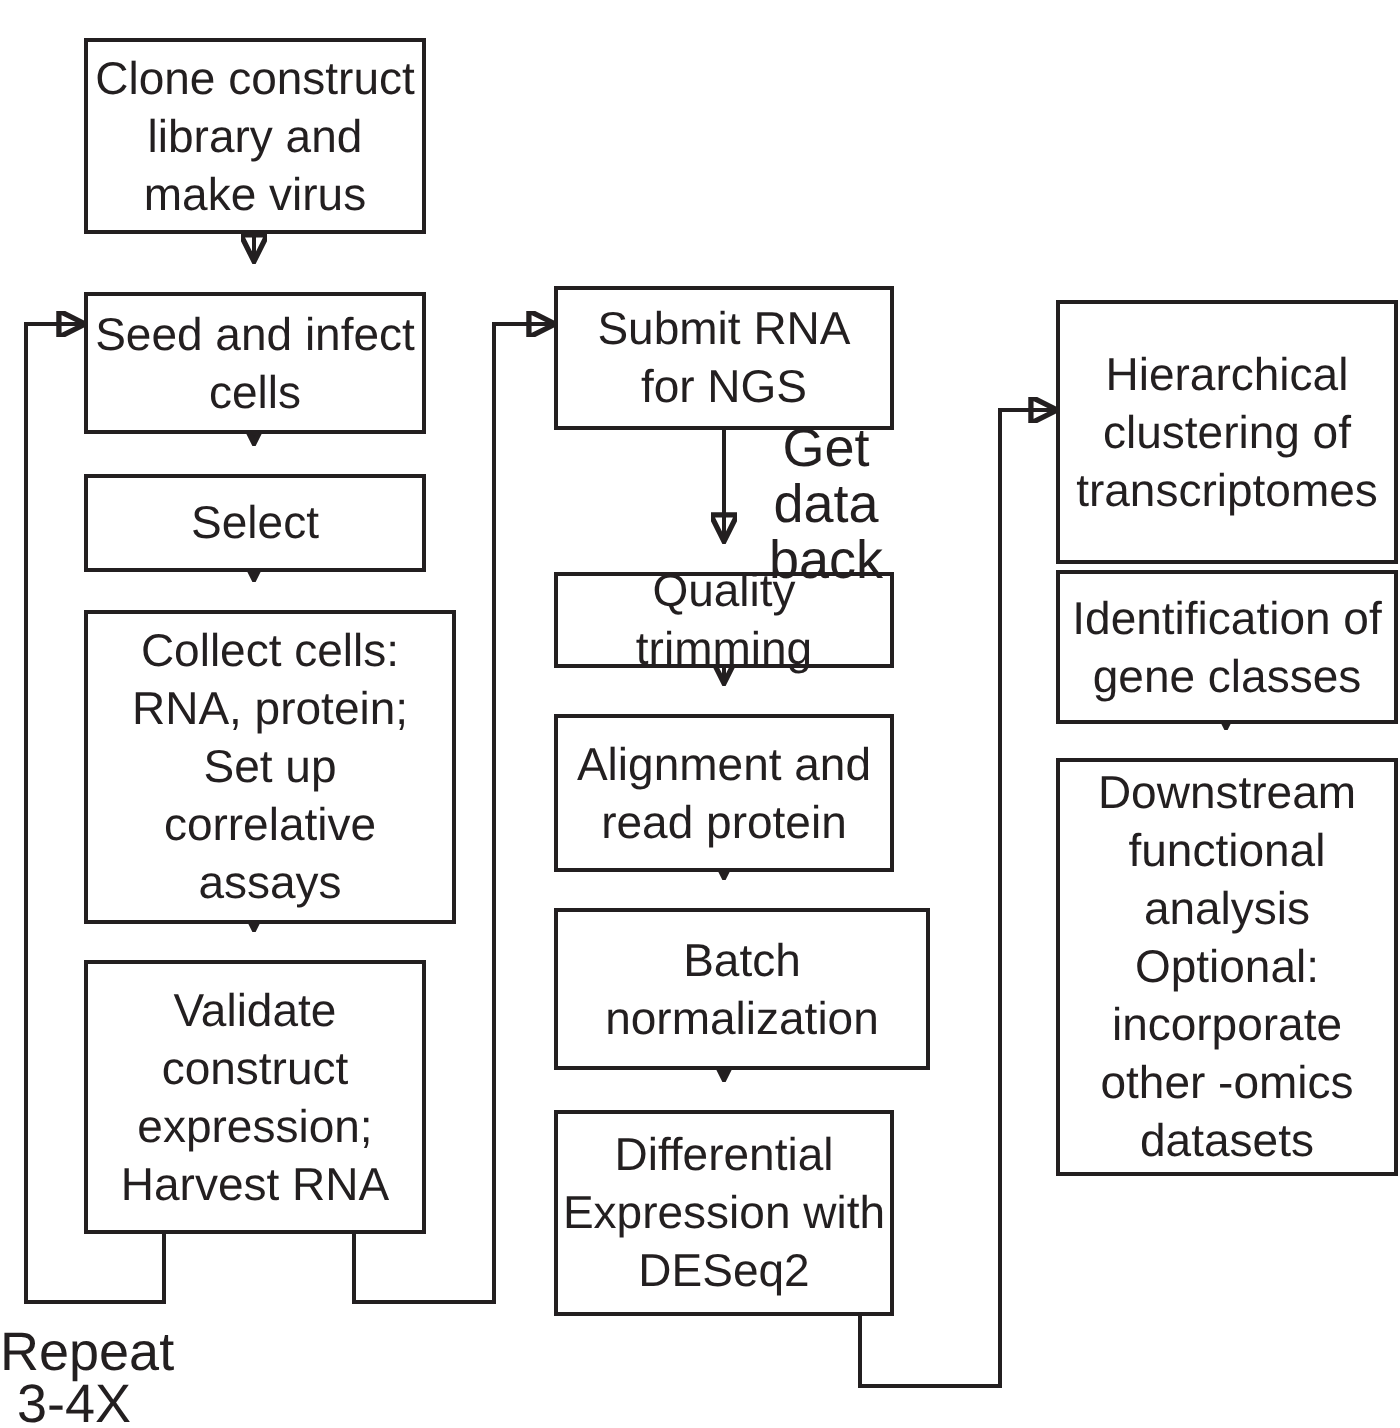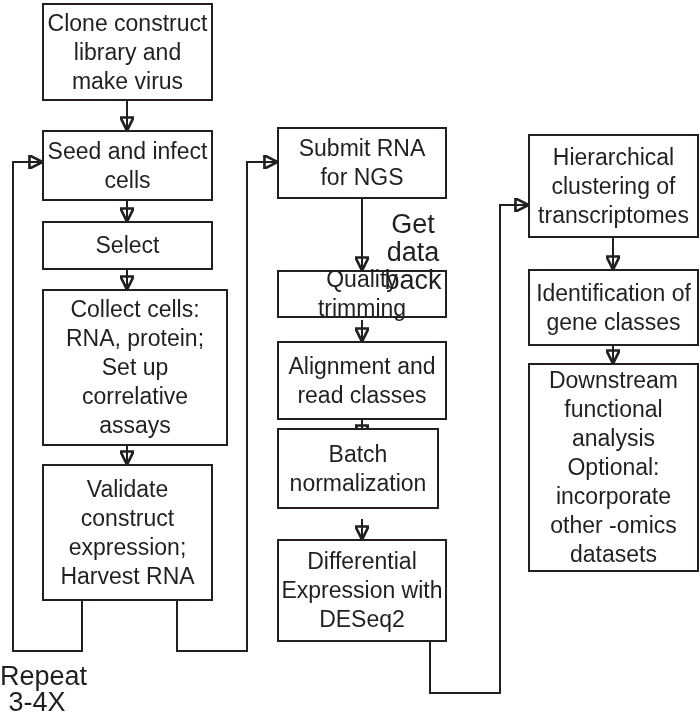--- a/index.html
+++ b/index.html
@@ -27,20 +27,21 @@
     box-sizing: border-box;
     border: 2px solid #231f20;
     background: #ffffff;
     display: flex;
     flex-direction: column;
     align-items: center;
     justify-content: center;
     text-align: center;
     font-size: 23px;
     line-height: 29px;
+    margin-top: 16px;
   }
   .box span { white-space: pre-line; display: block; }
   .box .italic { }
   .edge-label {
     position: absolute;
     text-align: center;
     font-size: 27px;
     line-height: 28px;
     white-space: pre-line;
   }
@@ -105,33 +106,33 @@
 
   <div class="box" style="left:277px; top:127px; width:170px; height:72px">
     <span>Submit RNA
 for NGS</span>
   </div>
   <div class="box" style="left:277px; top:270px; width:170px; height:48px">
     <span>Quality trimming</span>
   </div>
   <div class="box" style="left:277px; top:341px; width:170px; height:79px">
     <span>Alignment and
-read classes</span>
+read protein</span>
   </div>
-  <div class="box" style="left:277px; top:428px; width:162px; height:81px">
+  <div class="box" style="left:277px; top:438px; width:188px; height:81px">
     <span>Batch
 normalization</span>
   </div>
   <div class="box" style="left:277px; top:539px; width:170px; height:103px">
     <span>Differential
 Expression with
 DESeq2</span>
   </div>
 
-  <div class="box" style="left:528px; top:134px; width:171px; height:104px">
+  <div class="box" style="left:528px; top:134px; width:171px; height:132px">
     <span>Hierarchical
 clustering of
 transcriptomes</span>
   </div>
   <div class="box" style="left:528px; top:269px; width:171px; height:77px">
     <span>Identification of
 gene classes</span>
   </div>
   <div class="box" style="left:528px; top:363px; width:171px; height:209px">
     <span>Downstream

